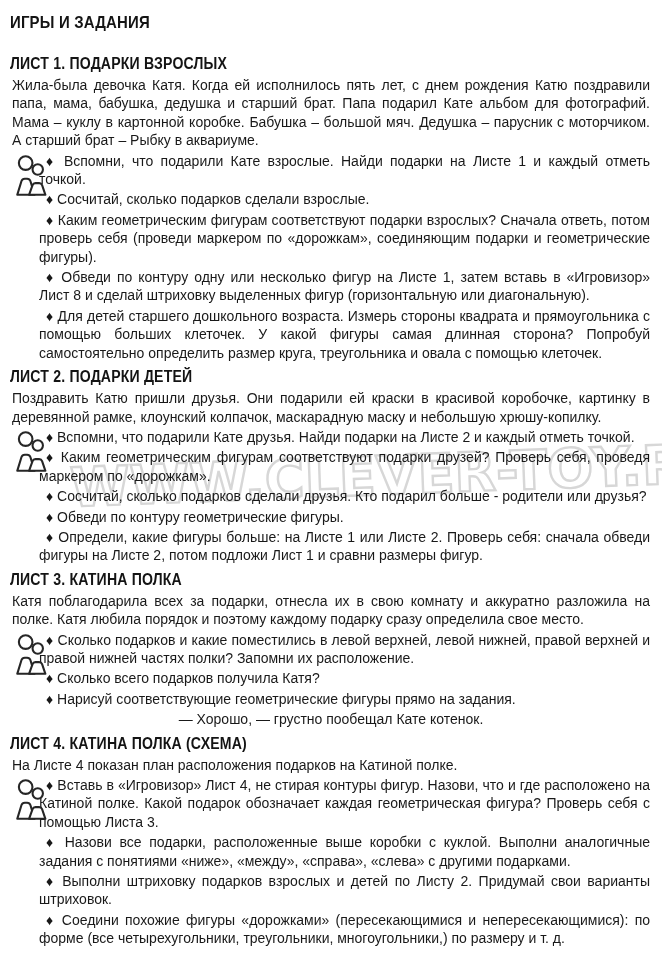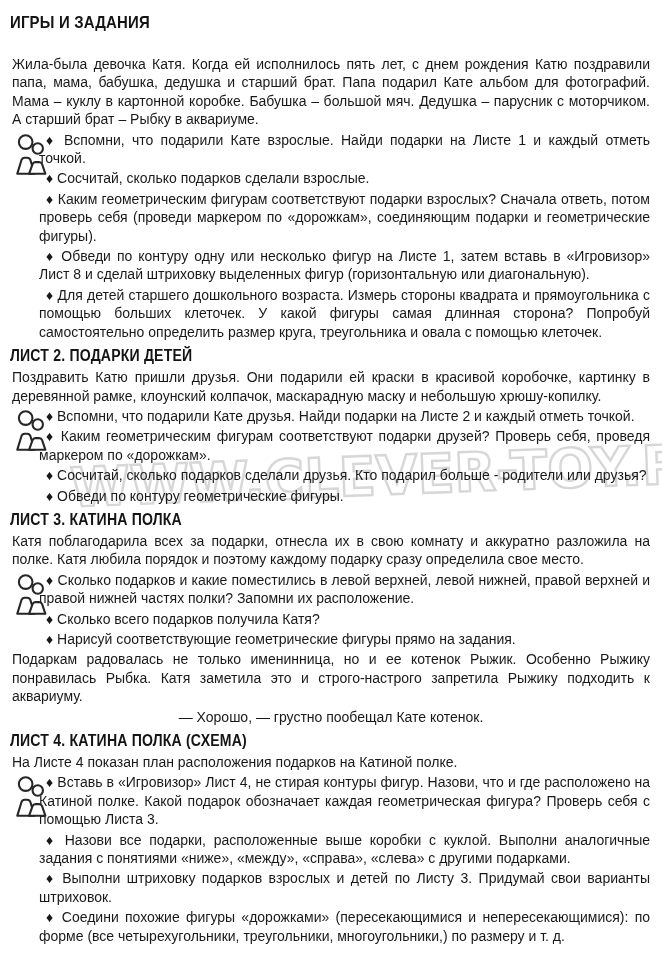--- a/index.html
+++ b/index.html
@@ -45,20 +45,21 @@
 </head>
 <body>
 
 <div class="watermark">WWW.CLEVER-TOY.RU</div>
 
 <div class="page">
 
   <h1><span class="cond">ИГРЫ И ЗАДАНИЯ</span></h1>
 
   <section>
+    <h2><span class="cond">ЛИСТ 1. ПОДАРКИ ВЗРОСЛЫХ</span></h2>
     <p class="intro">Жила-была девочка Катя. Когда ей исполнилось пять лет, с днем рождения Катю поздравили папа, мама, бабушка, дедушка и старший брат. Папа подарил Кате альбом для фотографий. Мама – куклу в картонной коробке. Бабушка – большой мяч. Дедушка – парусник с моторчиком. А старший брат – Рыбку в аквариуме.</p>
     <div class="tasks">
       <svg class="people-icon" viewBox="0 0 36 46" fill="none">
         <path d="M4.5 44 L9 29.4 Q9.8 27 12.4 27 L15 27 Q17.6 27 18.4 29.4 L22.9 44 Z" fill="#fff" stroke="#262626" stroke-width="2.2" stroke-linejoin="round"></path>
         <circle cx="13.4" cy="10.4" r="7.2" fill="#fff" stroke="#262626" stroke-width="2.2"></circle>
         <path d="M17 44 L20.7 33.8 Q21.5 31.6 23.8 31.6 L27.7 31.6 Q30 31.6 30.8 33.8 L34.3 44 Z" fill="#fff" stroke="#262626" stroke-width="2.2" stroke-linejoin="round"></path>
         <circle cx="26.2" cy="17.2" r="5.5" fill="#fff" stroke="#262626" stroke-width="2.2"></circle>
       </svg>
       <p>♦ Вспомни, что подарили Кате взрослые. Найди подарки на Листе 1 и каждый отметь точкой.</p>
       <p>♦ Сосчитай, сколько подарков сделали взрослые.</p>
@@ -75,51 +76,51 @@
       <svg class="people-icon" viewBox="0 0 36 46" fill="none">
         <path d="M4.5 44 L9 29.4 Q9.8 27 12.4 27 L15 27 Q17.6 27 18.4 29.4 L22.9 44 Z" fill="#fff" stroke="#262626" stroke-width="2.2" stroke-linejoin="round"></path>
         <circle cx="13.4" cy="10.4" r="7.2" fill="#fff" stroke="#262626" stroke-width="2.2"></circle>
         <path d="M17 44 L20.7 33.8 Q21.5 31.6 23.8 31.6 L27.7 31.6 Q30 31.6 30.8 33.8 L34.3 44 Z" fill="#fff" stroke="#262626" stroke-width="2.2" stroke-linejoin="round"></path>
         <circle cx="26.2" cy="17.2" r="5.5" fill="#fff" stroke="#262626" stroke-width="2.2"></circle>
       </svg>
       <p>♦ Вспомни, что подарили Кате друзья. Найди подарки на Листе 2 и каждый отметь точкой.</p>
       <p>♦ Каким геометрическим фигурам соответствуют подарки друзей? Проверь себя, проведя маркером по «дорожкам».</p>
       <p>♦ Сосчитай, сколько подарков сделали друзья. Кто подарил больше - родители или друзья?</p>
       <p>♦ Обведи по контуру геометрические фигуры.</p>
+      <p>♦ Определи, какие фигуры больше: на Листе 1 или Листе 2. Проверь себя: сначала обведи фигуры на Листе 2, потом подложи Лист 1 и сравни размеры фигур.</p>
     </div>
   </section>
 
   <section>
     <h2><span class="cond">ЛИСТ 3. КАТИНА ПОЛКА</span></h2>
     <p class="intro">Катя поблагодарила всех за подарки, отнесла их в свою комнату и аккуратно разложила на полке. Катя любила порядок и поэтому каждому подарку сразу определила свое место.</p>
     <div class="tasks">
       <svg class="people-icon" viewBox="0 0 36 46" fill="none">
         <path d="M4.5 44 L9 29.4 Q9.8 27 12.4 27 L15 27 Q17.6 27 18.4 29.4 L22.9 44 Z" fill="#fff" stroke="#262626" stroke-width="2.2" stroke-linejoin="round"></path>
         <circle cx="13.4" cy="10.4" r="7.2" fill="#fff" stroke="#262626" stroke-width="2.2"></circle>
         <path d="M17 44 L20.7 33.8 Q21.5 31.6 23.8 31.6 L27.7 31.6 Q30 31.6 30.8 33.8 L34.3 44 Z" fill="#fff" stroke="#262626" stroke-width="2.2" stroke-linejoin="round"></path>
         <circle cx="26.2" cy="17.2" r="5.5" fill="#fff" stroke="#262626" stroke-width="2.2"></circle>
       </svg>
       <p>♦ Сколько подарков и какие поместились в левой верхней, левой нижней, правой верхней и правой нижней частях полки? Запомни их расположение.</p>
       <p>♦ Сколько всего подарков получила Катя?</p>
       <p>♦ Нарисуй соответствующие геометрические фигуры прямо на задания.</p>
     </div>
-    <p class="outro">Подаркам радовалась не только именинница, но и ее котенок Рыжик. Особенно Рыжику понравилась Рыбка. Катя заметила это и строго-настрого запретила Рыжику подходить к аквариуму.</p>
     <p class="dialogue">— Хорошо, — грустно пообещал Кате котенок.</p>
   </section>
 
   <section>
     <h2><span class="cond">ЛИСТ 4. КАТИНА ПОЛКА (СХЕМА)</span></h2>
     <p class="intro">На Листе 4 показан план расположения подарков на Катиной полке.</p>
     <div class="tasks">
       <svg class="people-icon" viewBox="0 0 36 46" fill="none">
         <path d="M4.5 44 L9 29.4 Q9.8 27 12.4 27 L15 27 Q17.6 27 18.4 29.4 L22.9 44 Z" fill="#fff" stroke="#262626" stroke-width="2.2" stroke-linejoin="round"></path>
         <circle cx="13.4" cy="10.4" r="7.2" fill="#fff" stroke="#262626" stroke-width="2.2"></circle>
         <path d="M17 44 L20.7 33.8 Q21.5 31.6 23.8 31.6 L27.7 31.6 Q30 31.6 30.8 33.8 L34.3 44 Z" fill="#fff" stroke="#262626" stroke-width="2.2" stroke-linejoin="round"></path>
         <circle cx="26.2" cy="17.2" r="5.5" fill="#fff" stroke="#262626" stroke-width="2.2"></circle>
       </svg>
       <p>♦ Вставь в «Игровизор» Лист 4, не стирая контуры фигур. Назови, что и где расположено на Катиной полке. Какой подарок обозначает каждая геометрическая фигура? Проверь себя с помощью Листа 3.</p>
       <p>♦ Назови все подарки, расположенные выше коробки с куклой. Выполни аналогичные задания с понятиями «ниже», «между», «справа», «слева» с другими подарками.</p>
-      <p>♦ Выполни штриховку подарков взрослых и детей по Листу 3. Придумай свои варианты штриховок.</p>
+      <p>♦ Выполни штриховку подарков взрослых и детей по Листу 2. Придумай свои варианты штриховок.</p>
       <p>♦ Соедини похожие фигуры «дорожками» (пересекающимися и непересекающимися): по форме (все четырехугольники, треугольники, многоугольники,)  по размеру  и т. д.</p>
     </div>
   </section>
 
 </div>
 
 </body></html>

